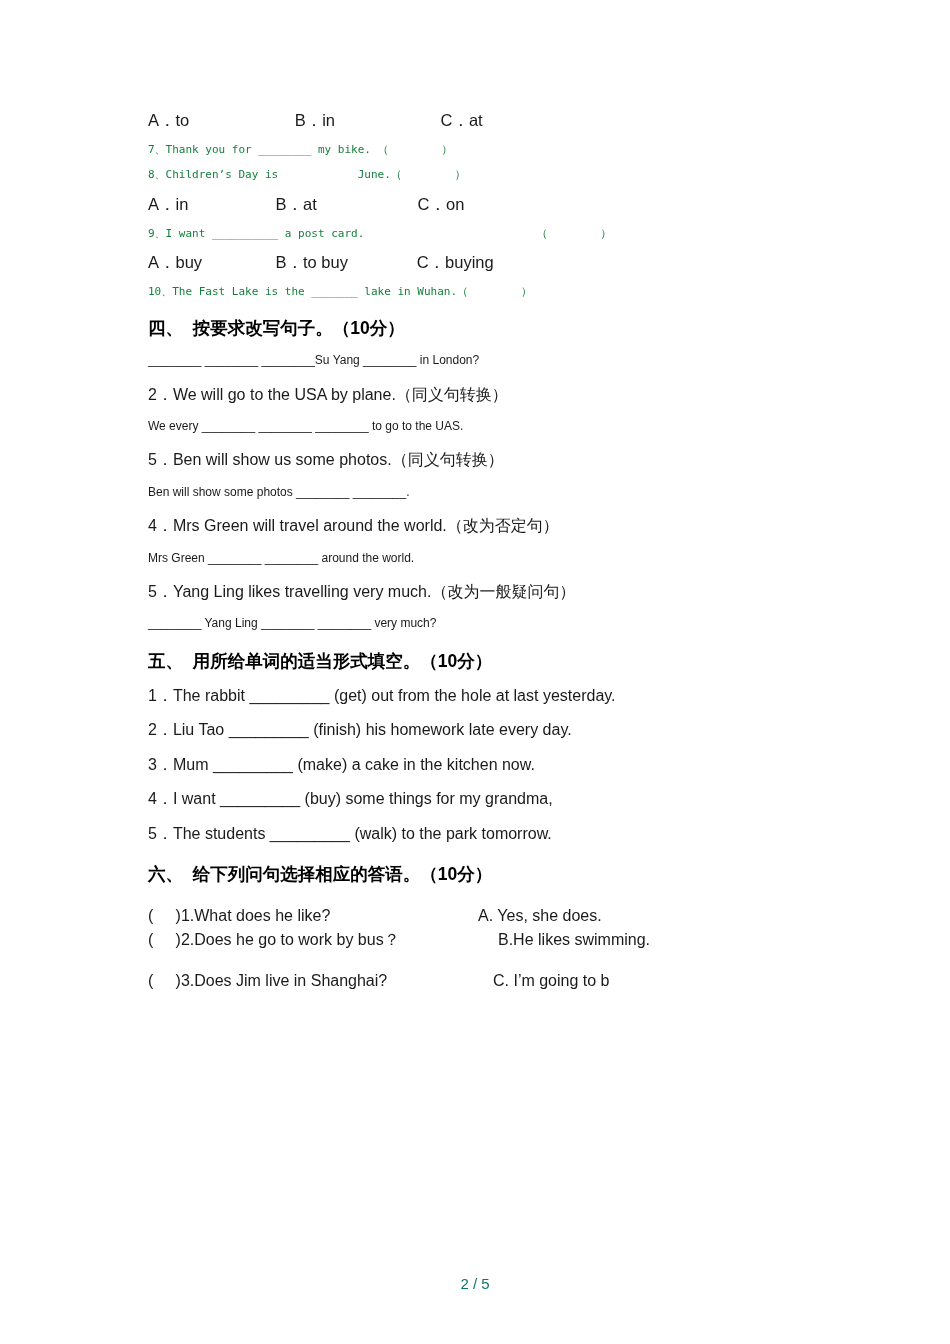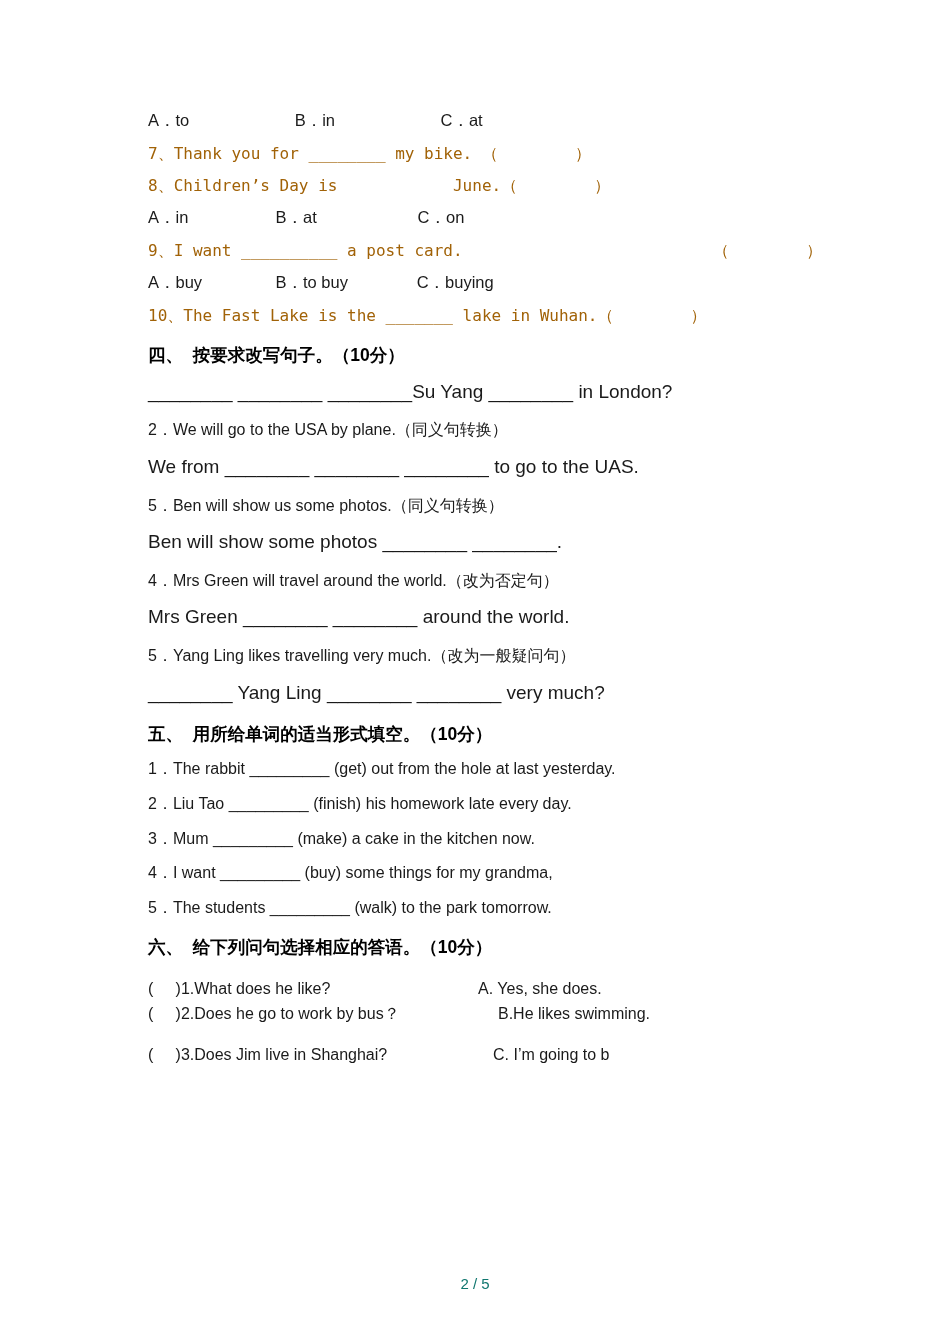--- a/index.html
+++ b/index.html
@@ -13,23 +13,23 @@
     background: #ffffff;
     position: relative;
     box-sizing: border-box;
     padding: 110px 148px 4px 148px;
     font-family: "Liberation Sans", sans-serif;
     color: #000000;
     overflow: hidden;
   }
   .mono-line {
     font-family: "DejaVu Sans Mono", monospace;
-    font-size: 16px;
+    font-size: 11px;
     letter-spacing: 0px;
-    color: #a16207;
+    color: #15803d;
     white-space: pre;
     margin: 0 0 11px 0;
     line-height: 1.32;
   }
   .opt-line {
     font-family: "Liberation Sans", sans-serif;
     font-size: 16.5px;
     color: #1a1a1a;
     white-space: pre;
     margin: 0 0 11px 0;
@@ -46,21 +46,21 @@
   .q-line {
     font-family: "Liberation Sans", sans-serif;
     font-size: 16px;
     color: #1a1a1a;
     margin: 0 0 13px 0;
     line-height: 1.35;
     white-space: pre-wrap;
   }
   .a-line {
     font-family: "Liberation Sans", sans-serif;
-    font-size: 19px;
+    font-size: 12px;
     color: #1a1a1a;
     margin: 0 0 15px 0;
     line-height: 1.35;
     white-space: pre-wrap;
   }
   .u { text-decoration: underline; }
   .match-block {
     margin-top: 18px;
   }
   .match-row {
@@ -96,21 +96,21 @@
   <div class="mono-line">9、I want __________ a post card.                          （        ）</div>
   <div class="opt-line">A．buy                B．to buy               C．buying</div>
 
   <div class="mono-line">10、The Fast Lake is the _______ lake in Wuhan.（        ）</div>
 
   <div class="section-head">四、  按要求改写句子。（10分）</div>
 
   <div class="a-line">________ ________ ________Su Yang ________ in London?</div>
 
   <div class="q-line">2．We will go to the USA by plane.（同义句转换）</div>
-  <div class="a-line">We from ________ ________ ________ to go to the UAS.</div>
+  <div class="a-line">We every ________ ________ ________ to go to the UAS.</div>
 
   <div class="q-line">5．Ben will show us some photos.（同义句转换）</div>
   <div class="a-line">Ben will show some photos ________ ________.</div>
 
   <div class="q-line">4．Mrs Green will travel around the world.（改为否定句）</div>
   <div class="a-line">Mrs Green ________ ________ around the world.</div>
 
   <div class="q-line">5．Yang Ling likes travelling very much.（改为一般疑问句）</div>
   <div class="a-line">________ Yang Ling ________ ________ very much?</div>
 

